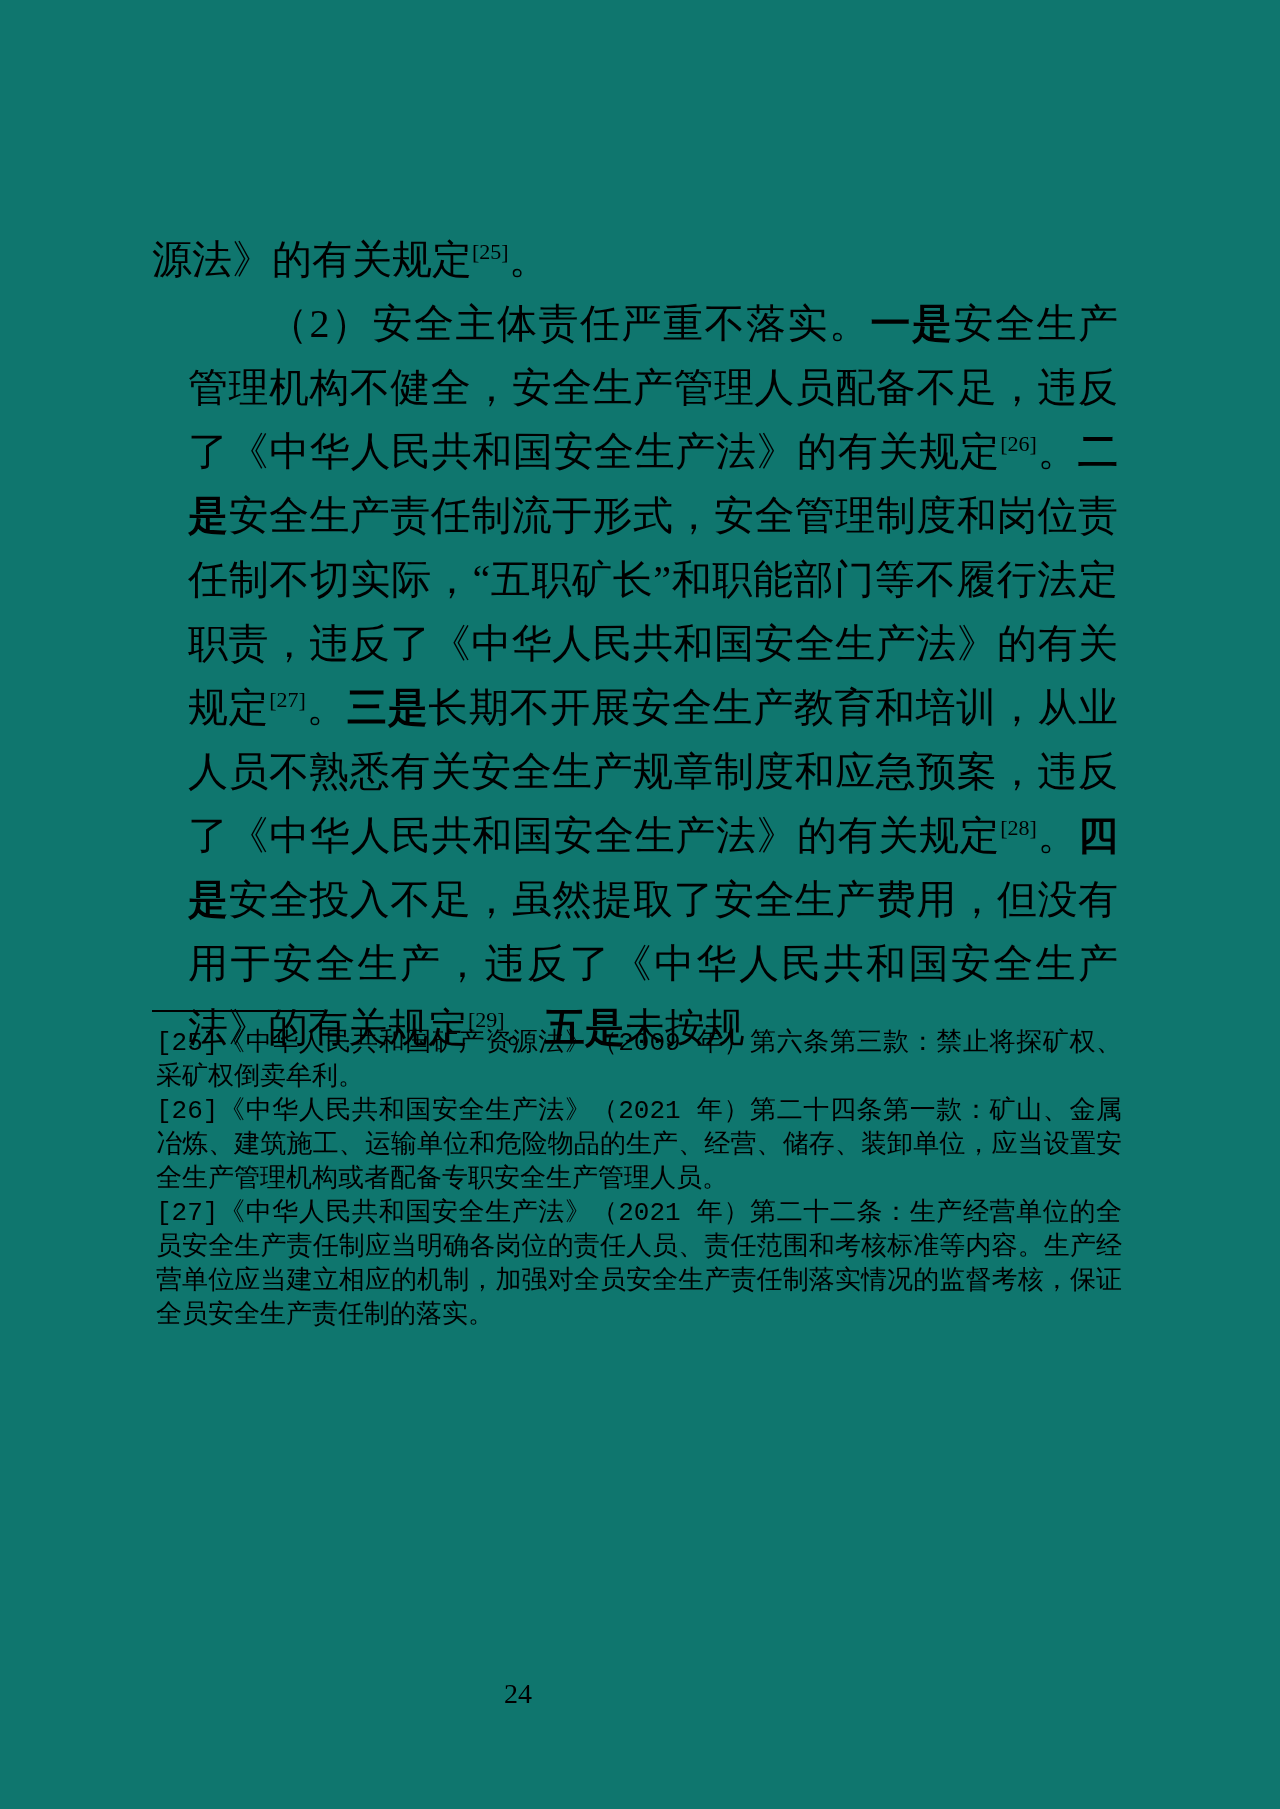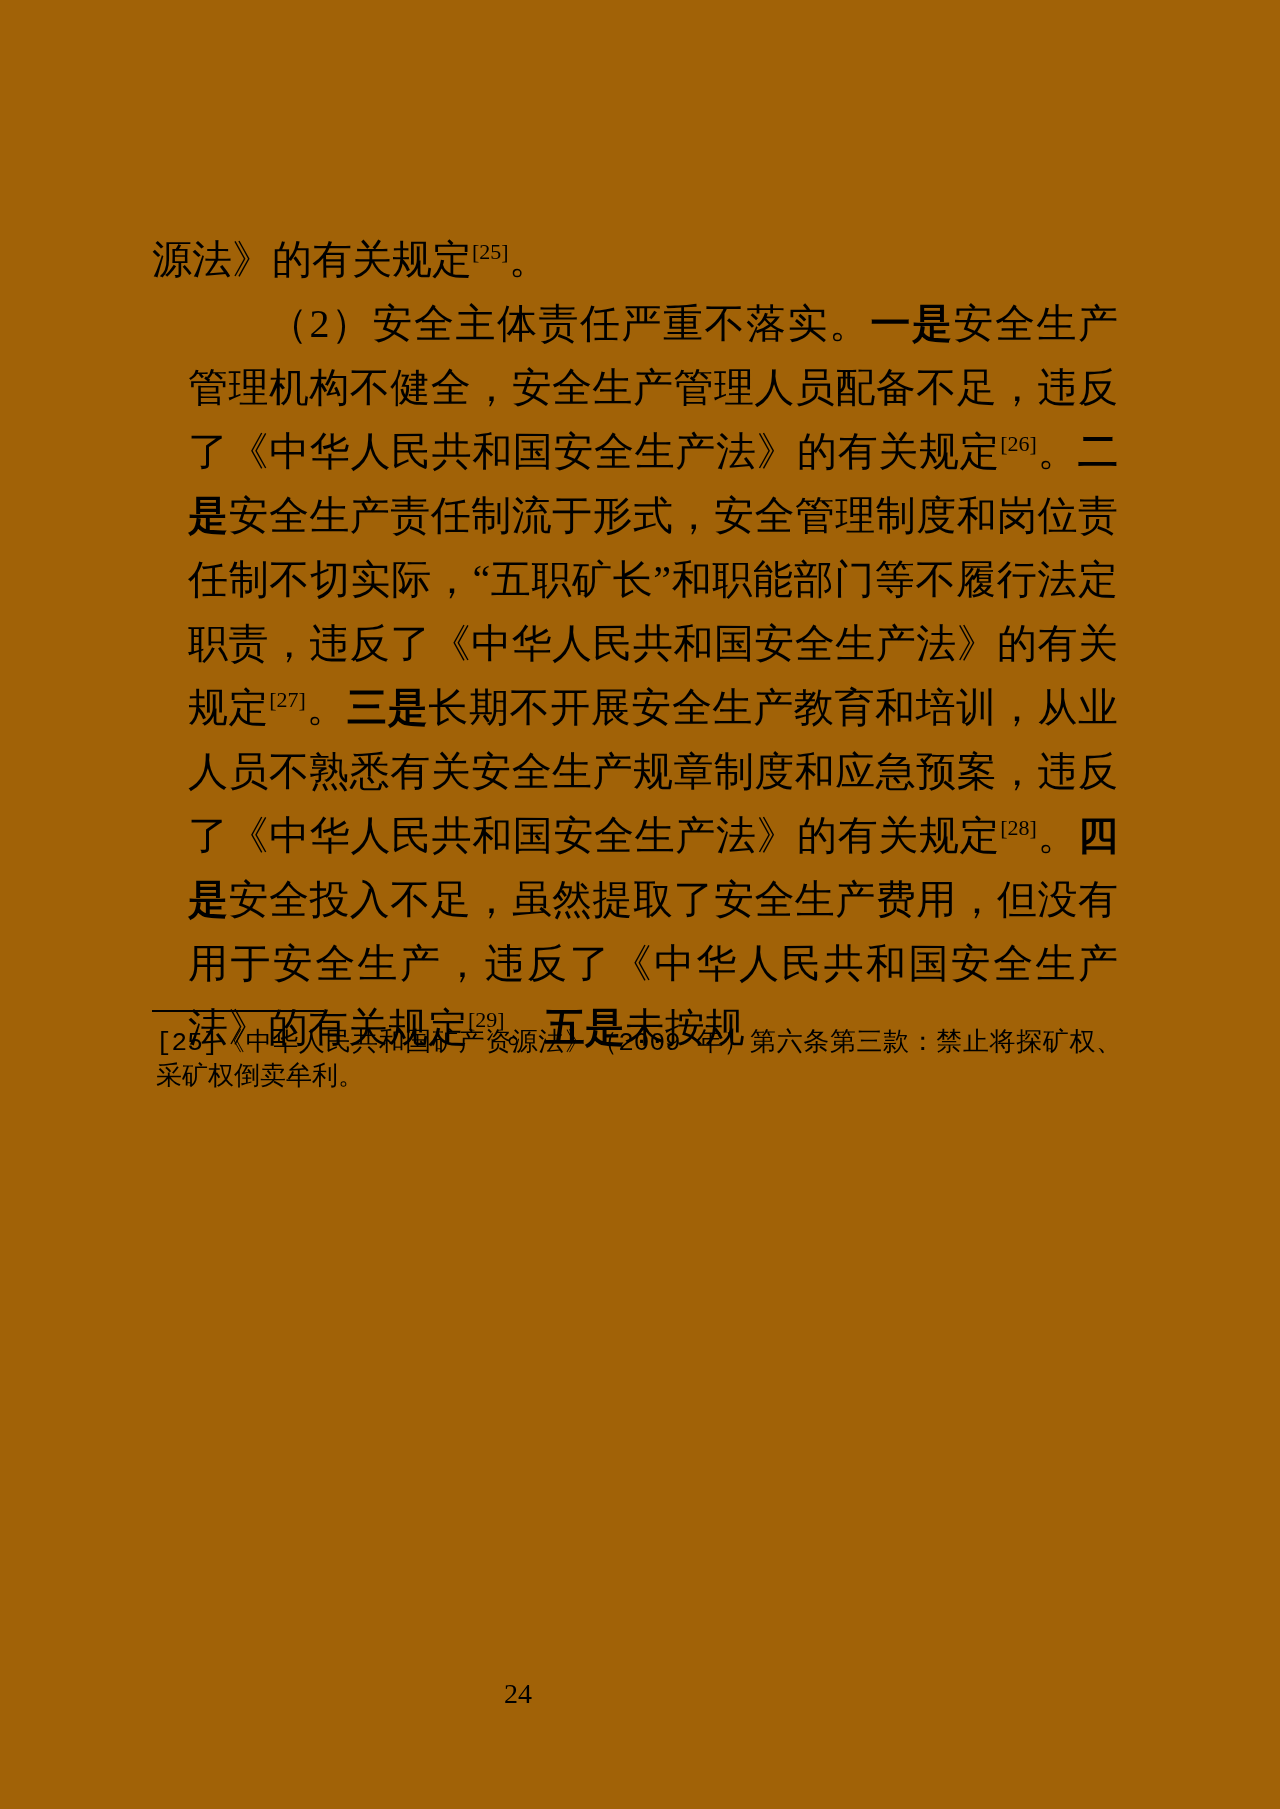--- a/index.html
+++ b/index.html
@@ -4,21 +4,21 @@
 <style>
   html, body {
     margin: 0;
     padding: 0;
     background: #ffffff;
   }
   .page {
     position: relative;
     width: 1280px;
     height: 1809px;
-    background: #a16207;
+    background: #0f766e;
     color: #000000;
     font-family: "Liberation Serif", "DejaVu Serif", serif;
     overflow: hidden;
   }
   .body-text {
     position: absolute;
     top: 228px;
     left: 152px;
     width: 966px;
     font-size: 40px;
@@ -76,17 +76,19 @@
 
   <div class="body-text">
     <p class="para no-indent"><span>源法》的有关规定</span><sup>[25]</sup><span>。</span></p>
     <p class="para indent"><span>（2）安全主体责任严重不落实。</span><span style="font-weight: bold;">一是</span><span>安全生产管理机构不健全，安全生产管理人员配备不足，违反了《中华人民共和国安全生产法》的有关规定</span><sup>[26]</sup><span>。</span><span style="font-weight: bold;">二是</span><span>安全生产责任制流于形式，安全管理制度和岗位责任制不切实际，“五职矿长”和职能部门等不履行法定职责，违反了《中华人民共和国安全生产法》的有关规定</span><sup>[27]</sup><span>。</span><span style="font-weight: bold;">三是</span><span>长期不开展安全生产教育和培训，从业人员不熟悉有关安全生产规章制度和应急预案，违反了《中华人民共和国安全生产法》的有关规定</span><sup>[28]</sup><span>。</span><span style="font-weight: bold;">四是</span><span>安全投入不足，虽然提取了安全生产费用，但没有用于安全生产，违反了《中华人民共和国安全生产法》的有关规定</span><sup>[29]</sup><span>。</span><span style="font-weight: bold;">五是</span><span>未按规</span></p>
   </div>
 
   <div class="footnote-separator"></div>
 
   <div class="footnotes">
     <p class="footnote"><span>[25]</span><span>《中华人民共和国矿产资源法》（2009 年）第六条第三款：禁止将探矿权、采矿权倒卖牟利。</span></p>
+    <p class="footnote"><span>[26]</span><span>《中华人民共和国安全生产法》（2021 年）第二十四条第一款：矿山、金属冶炼、建筑施工、运输单位和危险物品的生产、经营、储存、装卸单位，应当设置安全生产管理机构或者配备专职安全生产管理人员。</span></p>
+    <p class="footnote"><span>[27]</span><span>《中华人民共和国安全生产法》（2021 年）第二十二条：生产经营单位的全员安全生产责任制应当明确各岗位的责任人员、责任范围和考核标准等内容。生产经营单位应当建立相应的机制，加强对全员安全生产责任制落实情况的监督考核，保证全员安全生产责任制的落实。</span></p>
   </div>
 
   <div class="page-number">24</div>
 
 </div>
 
 </body></html>

